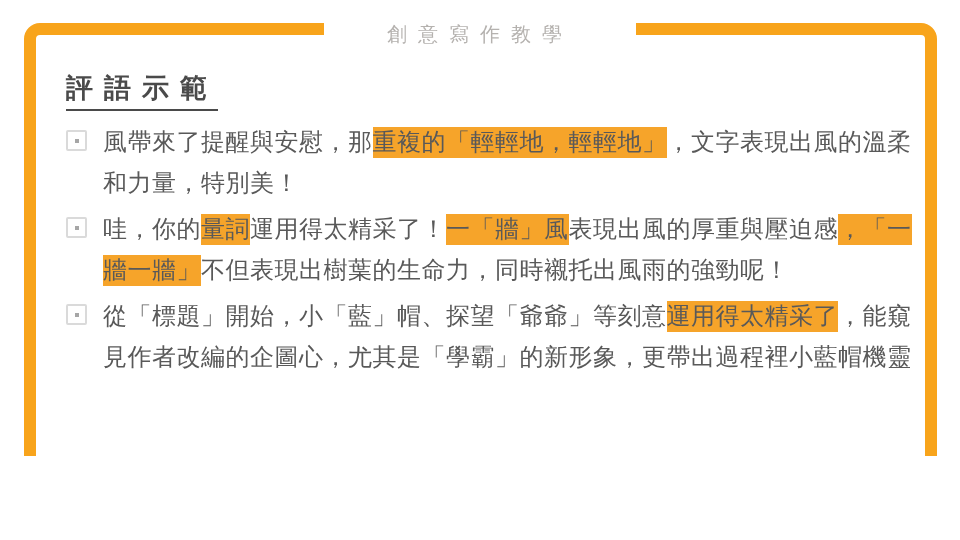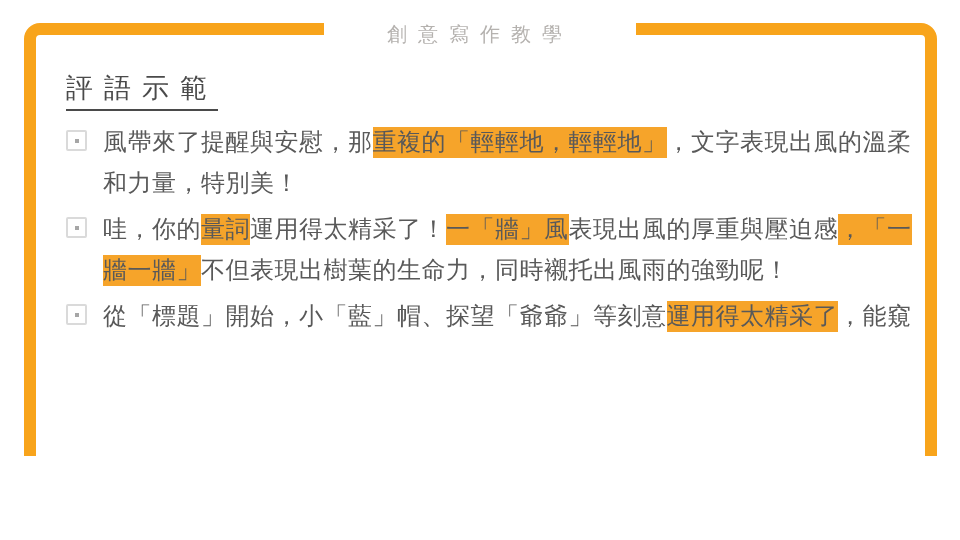--- a/index.html
+++ b/index.html
@@ -40,21 +40,21 @@
     letter-spacing: 11px;
     color: var(--brand-text, #b5b2af);
     font-weight: 300;
     white-space: nowrap;
   }
   .heading {
     position: absolute;
     left: 66px;
     top: 74px;
     font-size: 27px;
-    font-weight: 400;
+    font-weight: 700;
     letter-spacing: 11px;
     color: var(--heading-text, #4a4a4a);
     border-bottom: 2px solid var(--heading-text, #4a4a4a);
     padding-bottom: 5px;
     line-height: 1.1;
   }
   .bullets {
     position: absolute;
     left: 66px;
     top: 121px;
@@ -116,16 +116,16 @@
       <div class="bullet">
         <span class="bullet-icon">
           <span class="dot"></span>
         </span>
         <p class="bullet-text"><span>哇，你的</span><span class="hl">量詞</span><span>運用得太精采了！</span><span class="hl">一「牆」風</span><span>表現出風的厚重與壓迫感</span><span class="hl">，「一</span><br><span class="hl">牆一牆」</span><span>不但表現出樹葉的生命力，同時襯托出風雨的強勁呢！</span></p>
       </div>
       <div class="bullet">
         <span class="bullet-icon">
           <span class="dot"></span>
         </span>
-        <p class="bullet-text"><span>從「標題」開始，小「藍」帽、探望「爺爺」等刻意</span><span class="hl">運用得太精采了</span><span>，能窺</span><br><br></p>
+        <p class="bullet-text"><span>從「標題」開始，小「藍」帽、探望「爺爺」等刻意</span><span class="hl">運用得太精采了</span><span>，能窺</span><br><span>見作者改編的企圖心，尤其是「學霸」的新形象，更帶出過程裡小藍帽機靈</span><br></p>
       </div>
     </div>
 </div>
 
 </body></html>

